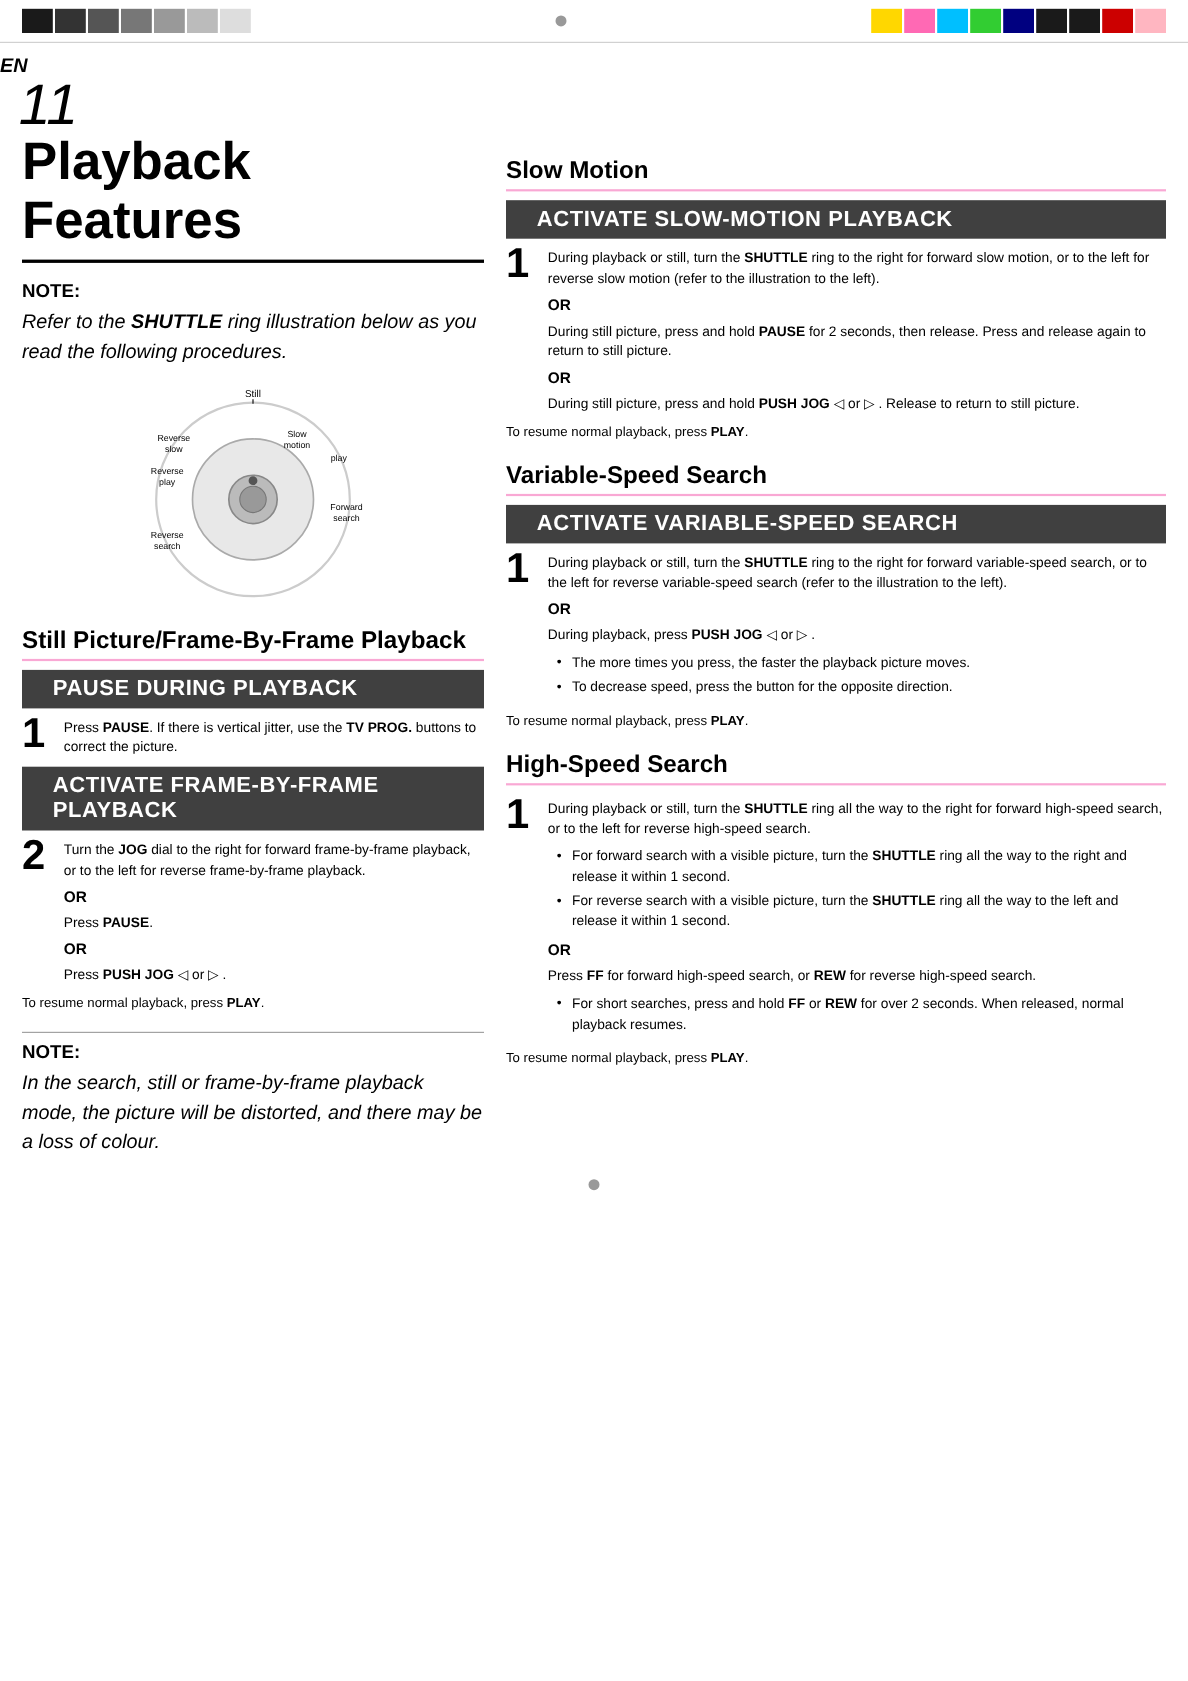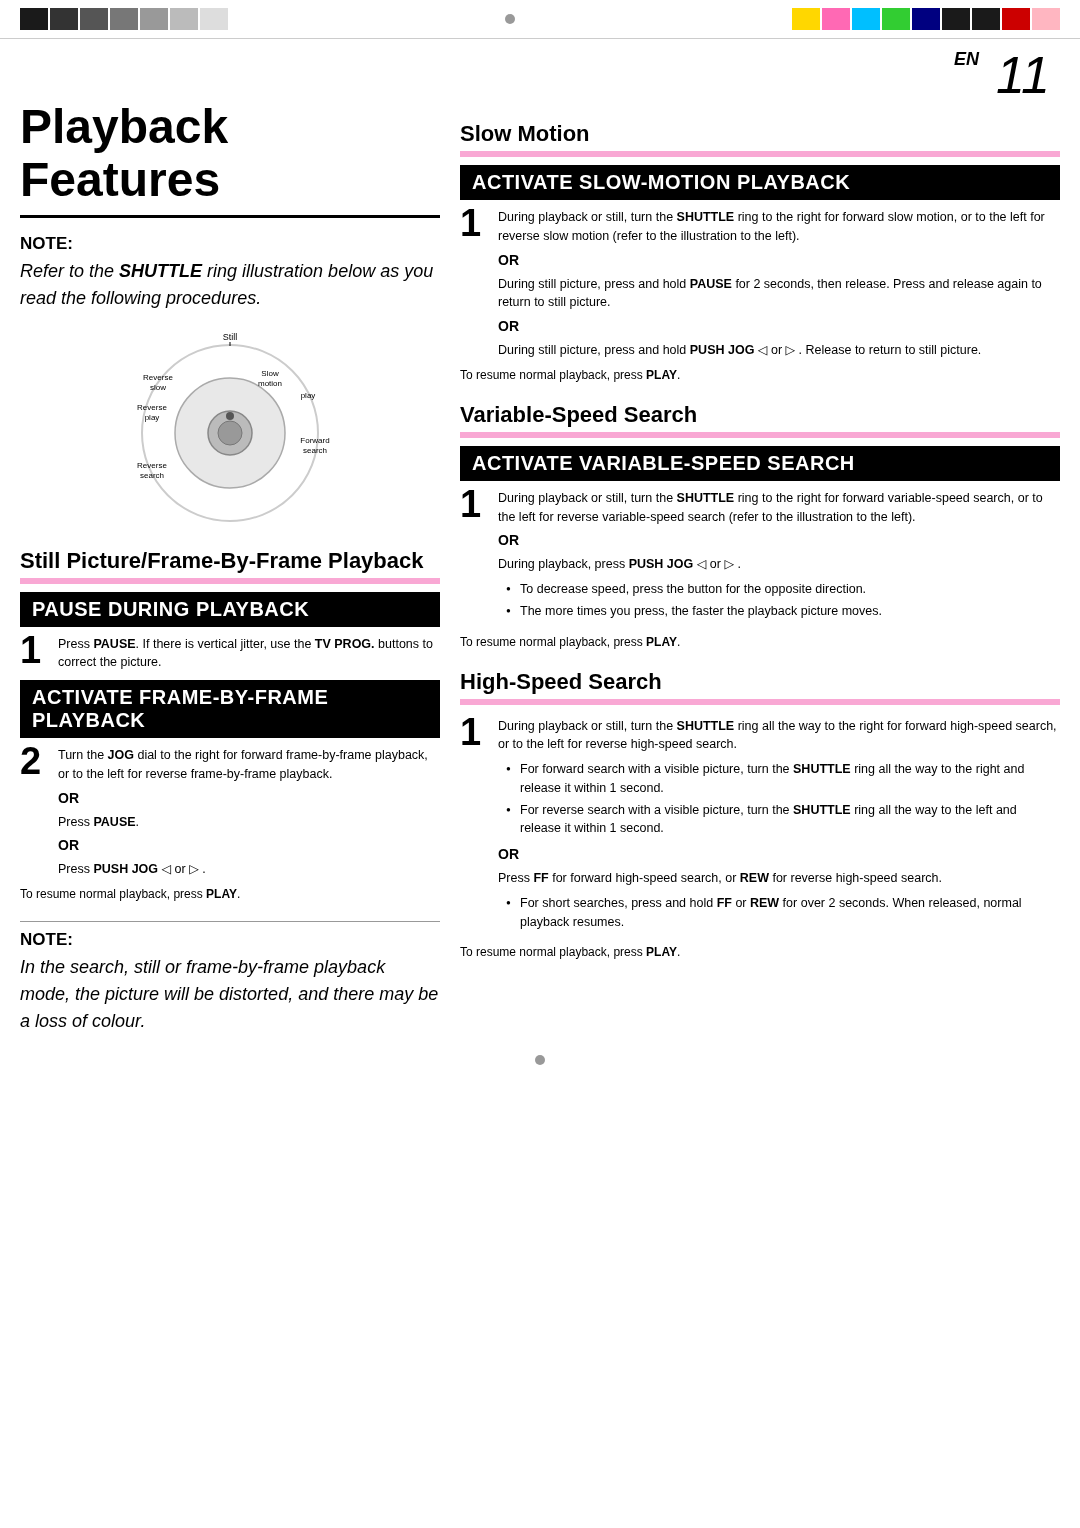--- a/index.html
+++ b/index.html
@@ -41,20 +41,21 @@
     }
 
     
     .page-number-area {
       display: flex;
       justify-content: flex-end;
       padding: 10px 30px 0 0;
       font-style: italic;
       font-size: 16px;
       position: relative;
+      flex-direction: column;
     }
     .page-num-en {
       font-style: italic;
       font-size: 18px;
       font-weight: bold;
       color: #000;
     }
     .page-num-11 {
       font-size: 52px;
       font-weight: normal;
@@ -120,29 +121,29 @@
       width: 200px;
       height: 200px;
     }
 
     
     .section-heading {
       font-size: 22px;
       font-weight: bold;
       margin-bottom: 8px;
       margin-top: 20px;
-      border-bottom: 6px solid #f9a8d4;
+      border-bottom: 2px solid #f9a8d4;
       padding-bottom: 4px;
     }
 
     
     .step-box {
-      background: #000000;
+      background: #404040;
       color: #fff;
-      padding: 6px 12px;
+      padding: 6px 28px;
       margin-bottom: 2px;
     }
     .step-box-title {
       font-size: 20px;
       font-weight: bold;
       text-transform: uppercase;
       letter-spacing: 0.5px;
     }
 
     .step-row {
@@ -361,22 +362,22 @@
     <div class="step-box">
       <div class="step-box-title">ACTIVATE VARIABLE-SPEED SEARCH</div>
     </div>
     <div class="step-row">
       <div class="step-num">1</div>
       <div class="step-content">
         During playback or still, turn the <strong>SHUTTLE</strong> ring to the right for forward variable-speed search, or to the left for reverse variable-speed search (refer to the illustration to the left).
         <div class="or-label">OR</div>
         During playback, press <strong>PUSH JOG</strong> ◁ or ▷ .
         <ul class="bullet-list">
+          <li>The more times you press, the faster the playback picture moves.</li>
           <li>To decrease speed, press the button for the opposite direction.</li>
-          <li>The more times you press, the faster the playback picture moves.</li>
         </ul>
       </div>
     </div>
 
     <div class="resume-text">
       To resume normal playback, press <strong>PLAY</strong>.
     </div>
 
     <h2 class="section-heading">High-Speed Search</h2>
 

